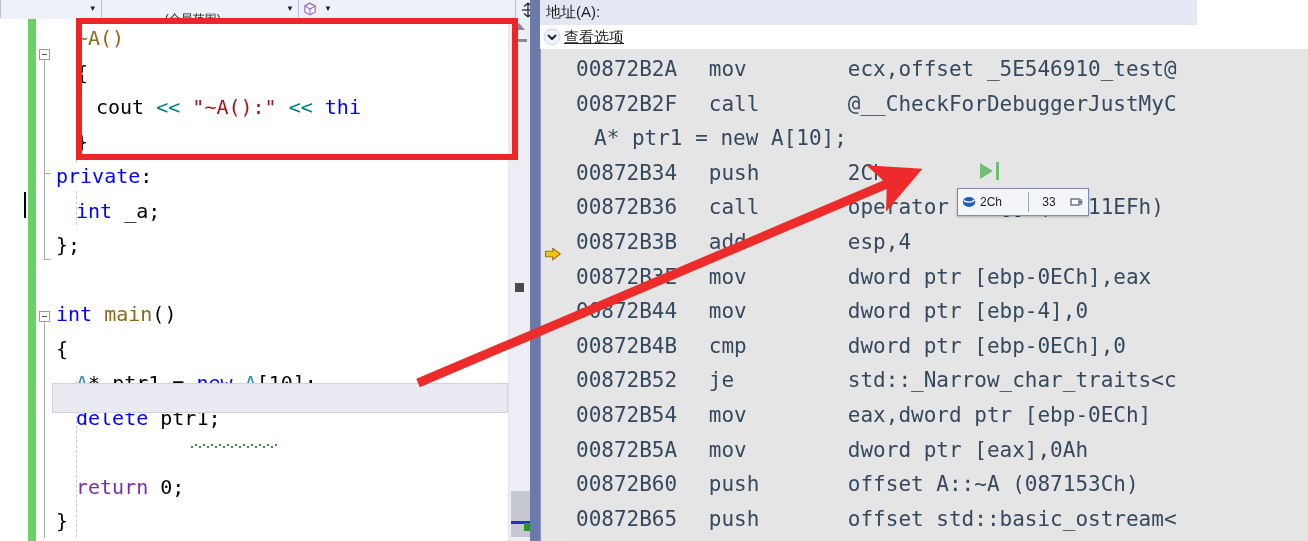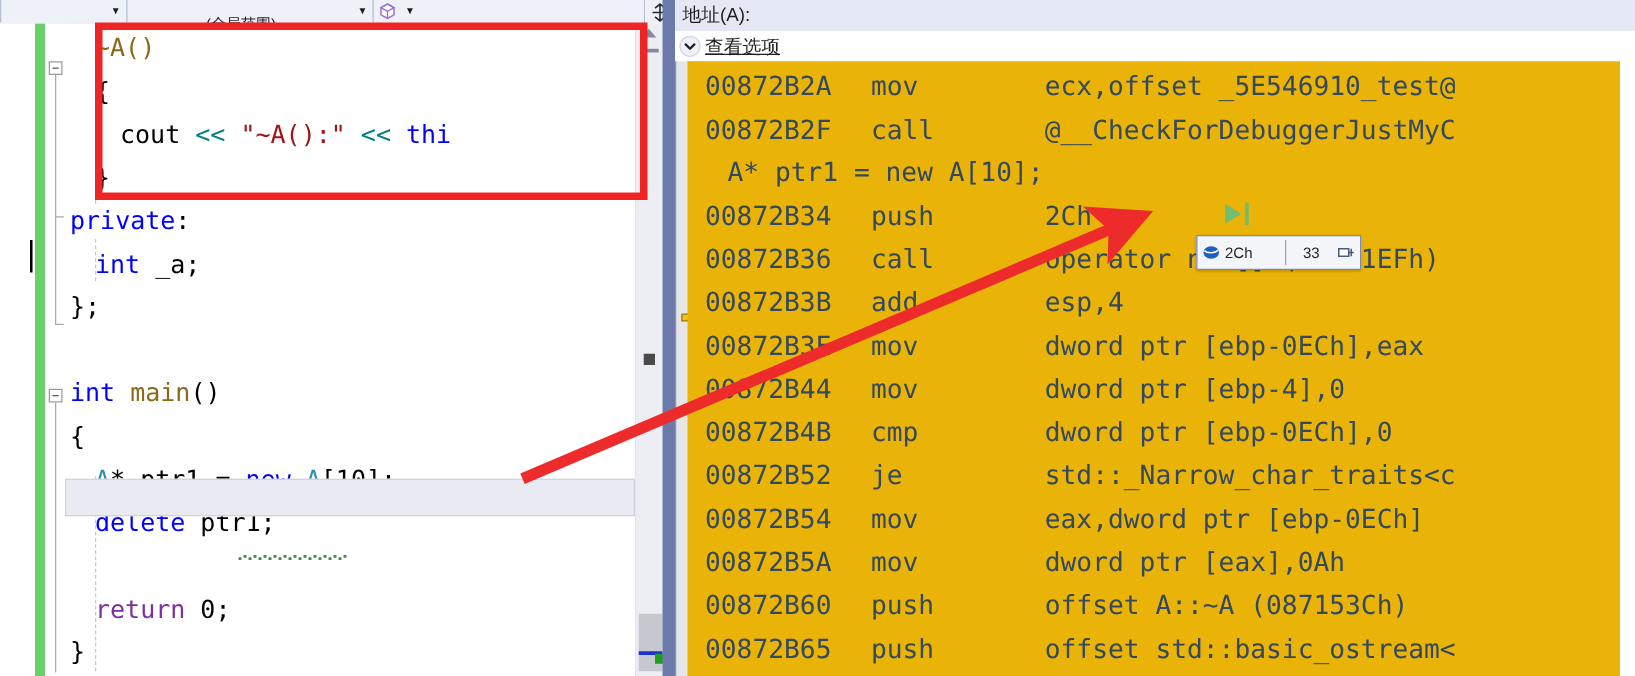--- a/index.html
+++ b/index.html
@@ -218,21 +218,21 @@
 
   
   #right-pane {
     position: absolute; left: 540px; top: 0;
     width: 768px; height: 541px;
     background: #ffffff;
     overflow: hidden;
   }
   #addr-bar {
     position: absolute; left: 0; top: 0;
-    width: 768px; height: 25px;
+    width: 657px; height: 25px;
     background: #e4e8f4;
     display: flex; align-items: center;
     border-bottom: 1px solid #ffffff;
   }
   #addr-label {
     font-size: 15px; color: #1e1e1e;
     padding-left: 6px; padding-right: 6px;
     white-space: nowrap;
   }
   #addr-input {
@@ -263,23 +263,23 @@
   }
 
   #disasm-gutter {
     position: absolute; left: 0; top: 49px;
     width: 22px; height: 492px;
     background: #e6e6e6;
     border-left: 1px solid #8b95b8;
     box-sizing: border-box;
   }
   #disasm-body {
-    position: absolute; left: 10px; top: 49px;
+    position: absolute; left: 22px; top: 49px;
     width: 746px; height: 492px;
-    background: #eab308;
+    background: #e5e5e5;
     overflow: hidden;
     font-family: "DejaVu Sans Mono", monospace;
     font-size: 21px;
     color: #2c3e50;
     white-space: pre;
   }
   .dis-line {
     position: absolute;
     left: 0;
     height: 34.6px;

